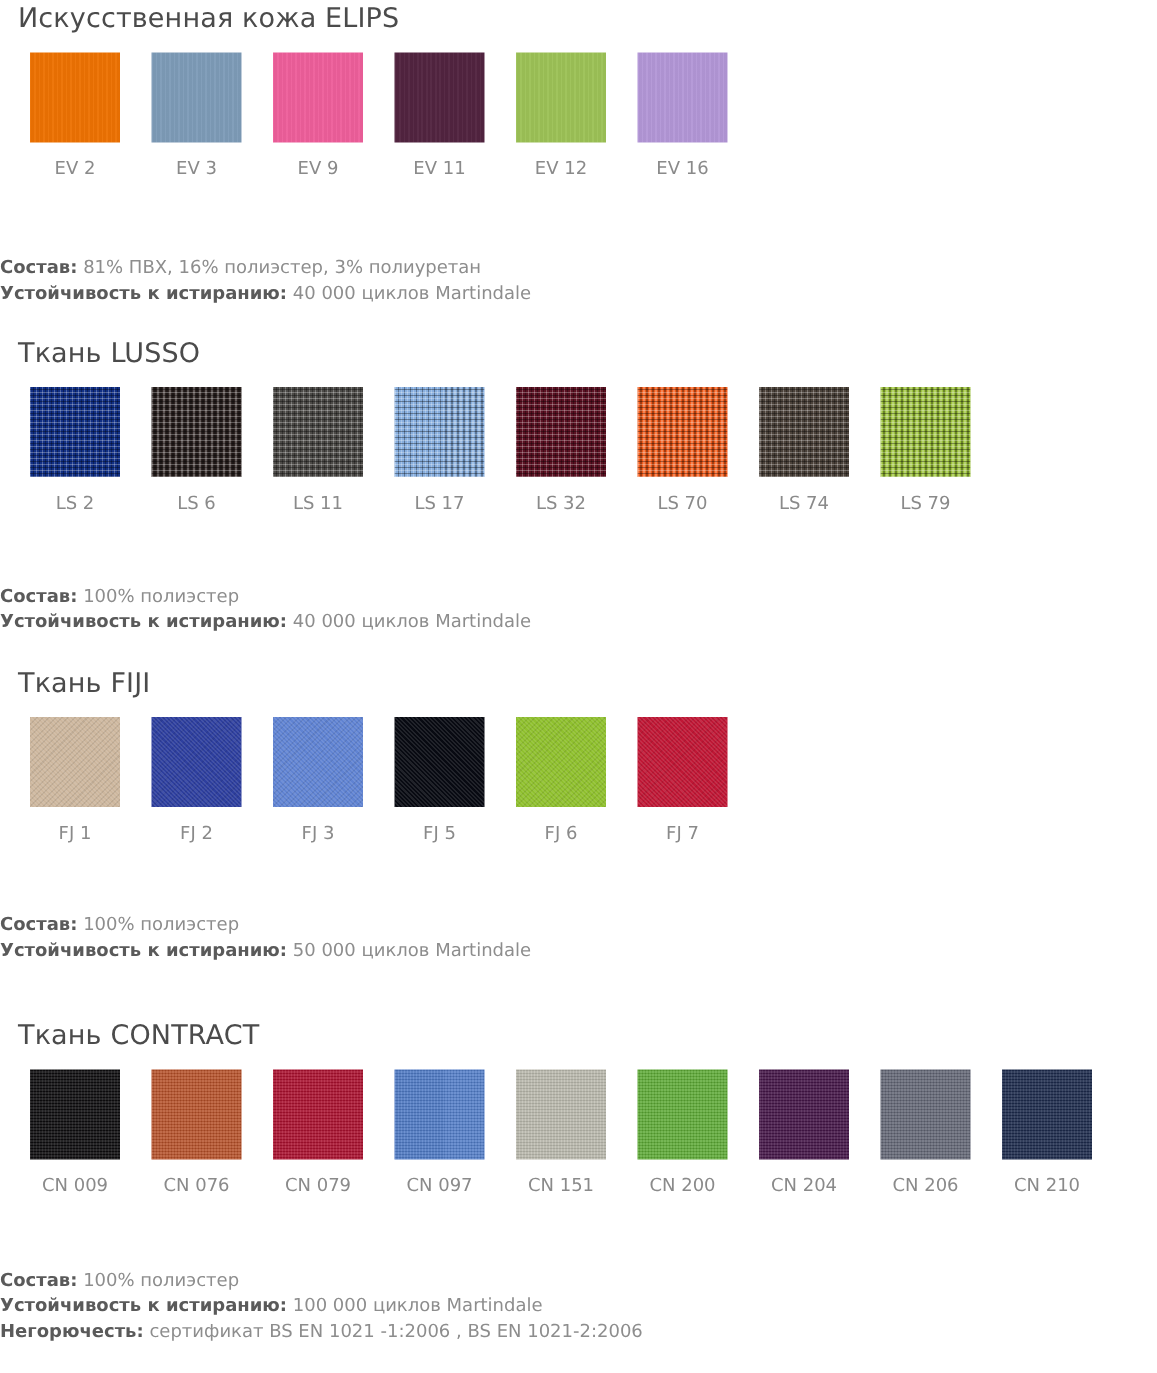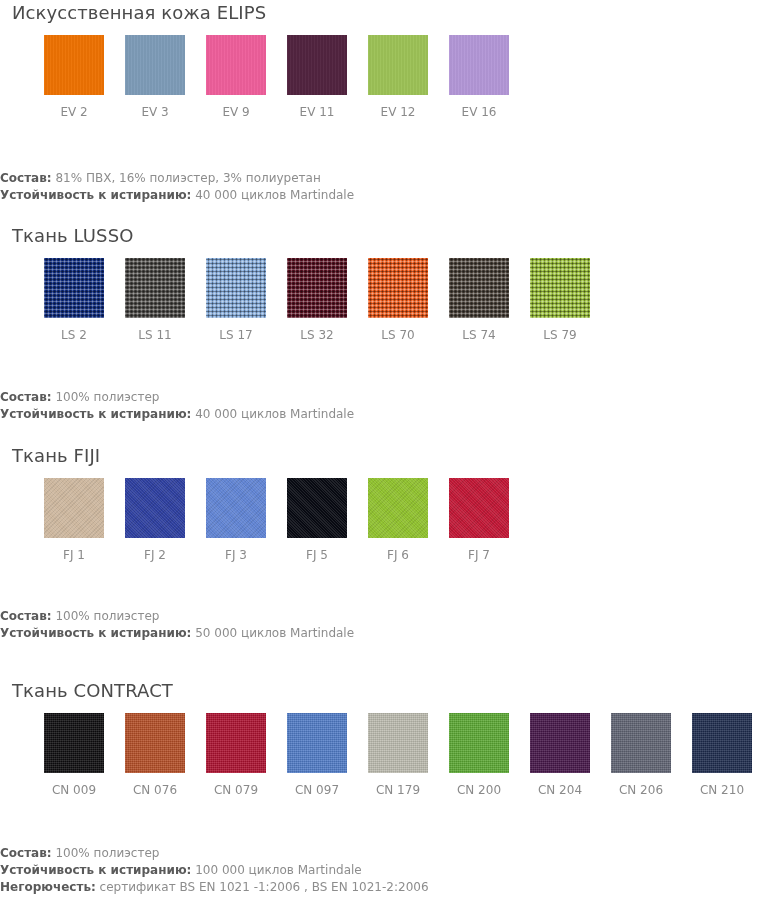--- a/index.html
+++ b/index.html
@@ -25,21 +25,21 @@
     font-weight: 400;
     color: #4b4b4b;
     margin: 0;
     padding: 8px 0 0 12px;
     letter-spacing: 0.1px;
     line-height: 22px;
   }
   .swatch-row {
     display: flex;
     flex-wrap: nowrap;
-    padding-left: 44px;
+    padding-left: 20px;
     margin-top: 11px;
   }
   .swatch-cell {
     width: 60px;
     margin-right: 21px;
     display: flex;
     flex-direction: column;
     align-items: center;
   }
   .swatch-cell:last-child { margin-right: 0; }
@@ -174,20 +174,24 @@
       <div class="spec-line"><span class="spec-key">Устойчивость к истиранию:</span><span class="spec-val"> 40 000 циклов Martindale</span></div>
     </div>
 
   <h2 class="section-title" id="sec-lusso">Ткань LUSSO</h2>
   <div class="swatch-row">
       <div class="swatch-cell">
         <div class="swatch tex-weave" style="background: rgb(17, 47, 132);"></div>
         <div class="swatch-label">LS 2</div>
       </div>
       <div class="swatch-cell">
+        <div class="swatch tex-weave" style="background: rgb(43, 34, 32);"></div>
+        <div class="swatch-label">LS 6</div>
+      </div>
+      <div class="swatch-cell">
         <div class="swatch tex-weave" style="background: rgb(76, 74, 71);"></div>
         <div class="swatch-label">LS 11</div>
       </div>
       <div class="swatch-cell">
         <div class="swatch tex-weave" style="background: rgb(135, 174, 222);"></div>
         <div class="swatch-label">LS 17</div>
       </div>
       <div class="swatch-cell">
         <div class="swatch tex-weave" style="background: rgb(90, 17, 34);"></div>
         <div class="swatch-label">LS 32</div>
@@ -255,21 +259,21 @@
       <div class="swatch-cell">
         <div class="swatch tex-linen" style="background: rgb(173, 16, 47);"></div>
         <div class="swatch-label">CN 079</div>
       </div>
       <div class="swatch-cell">
         <div class="swatch tex-linen" style="background: rgb(79, 123, 199);"></div>
         <div class="swatch-label">CN 097</div>
       </div>
       <div class="swatch-cell">
         <div class="swatch tex-linen" style="background: rgb(189, 188, 176);"></div>
-        <div class="swatch-label">CN 179</div>
+        <div class="swatch-label">CN 151</div>
       </div>
       <div class="swatch-cell">
         <div class="swatch tex-linen" style="background: rgb(90, 168, 50);"></div>
         <div class="swatch-label">CN 200</div>
       </div>
       <div class="swatch-cell">
         <div class="swatch tex-linen" style="background: rgb(69, 21, 72);"></div>
         <div class="swatch-label">CN 204</div>
       </div>
       <div class="swatch-cell">

